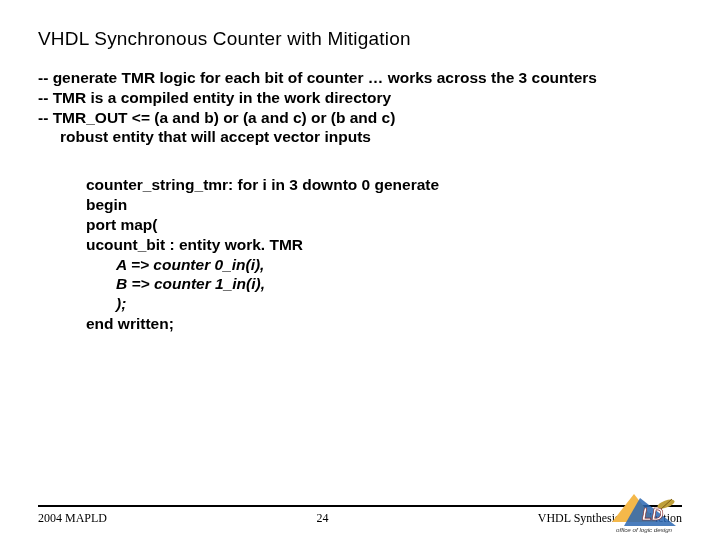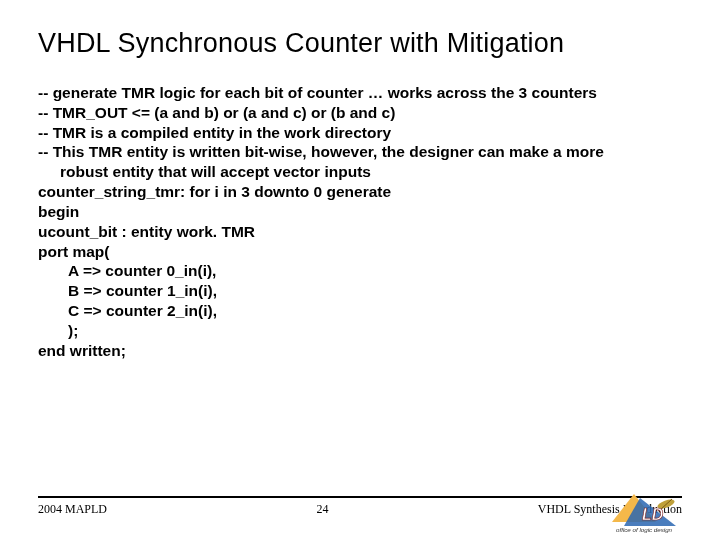--- a/index.html
+++ b/index.html
@@ -1,52 +1,50 @@
 <!DOCTYPE html>
 <html><head>
 <meta charset="utf-8">
 <style>
   * { margin: 0; padding: 0; box-sizing: border-box; }
   html, body { width: 720px; height: 540px; background: #fff; font-family: Arial, Helvetica, sans-serif; color: #000; }
   .slide { position: relative; width: 720px; height: 540px; padding: 28px 38px 0 38px; }
-  .title { font-size: 27px; font-weight: 400; letter-spacing: 0.2px; margin-bottom: 24px; }
-  .comments { font-size: 15.5px; font-weight: 700; line-height: 1.28; }
+  .title { font-size: 19px; font-weight: 400; letter-spacing: 0.2px; margin-bottom: 18px; }
+  .comments { font-size: 15.5px; font-weight: 700; line-height: 1.28; margin-bottom: 28px; }
   .comments .indent { padding-left: 22px; }
-  .code { font-size: 15.5px; font-weight: 700; line-height: 1.28; }
-  .code .ind1 { padding-left: 30px; }
-  .footer { position: absolute; left: 38px; right: 38px; bottom: 23px; }
+  .code { font-size: 15.5px; font-weight: 700; line-height: 1.28; margin-left: 48px; }
+  .code .ind1 { padding-left: 30px; font-style: italic; }
+  .footer { position: absolute; left: 38px; right: 38px; bottom: 14px; }
   .rule { height: 2px; background: #000; margin-bottom: 4px; }
   .footrow { display: flex; justify-content: space-between; align-items: center; font-family: "Times New Roman", Times, serif; font-size: 12px; }
   .footrow .mid { flex: 1; text-align: center; }
   .logo { position: absolute; right: 36px; bottom: 6px; width: 78px; height: 42px; }
   .logo svg { width: 100%; height: 100%; }
 </style>
 </head>
 <body>
 
 <div class="slide">
 
   <div class="title">VHDL Synchronous Counter with Mitigation</div>
 
   <div class="comments">
     <div>-- generate TMR logic for each bit of counter … works across the 3 counters</div>
+    <div>-- TMR is a compiled entity in the work directory</div>
     <div>-- TMR_OUT &lt;= (a and b) or (a and c) or (b and c)</div>
-    <div>-- TMR is a compiled entity in the work directory</div>
-    <div>-- This TMR entity is written bit-wise, however, the designer can make a more</div>
     <div class="indent">robust entity that will accept vector inputs</div>
   </div>
 
   <div class="code">
     <div>counter_string_tmr: for i in 3 downto 0 generate</div>
     <div>begin</div>
+    <div>port map(</div>
     <div>ucount_bit               : entity work. TMR</div>
-    <div>port map(</div>
     <div class="ind1">A        =&gt; counter 0_in(i),</div>
     <div class="ind1">B        =&gt; counter 1_in(i),</div>
-    <div class="ind1">C        =&gt; counter 2_in(i),</div>
     <div class="ind1">);</div>
     <div>end written;</div>
   </div>
 
   <div class="footer">
     <div class="rule"></div>
     <div class="footrow">
       <div>2004 MAPLD</div>
       <div class="mid">24</div>
       <div>VHDL Synthesis Introduction</div>

